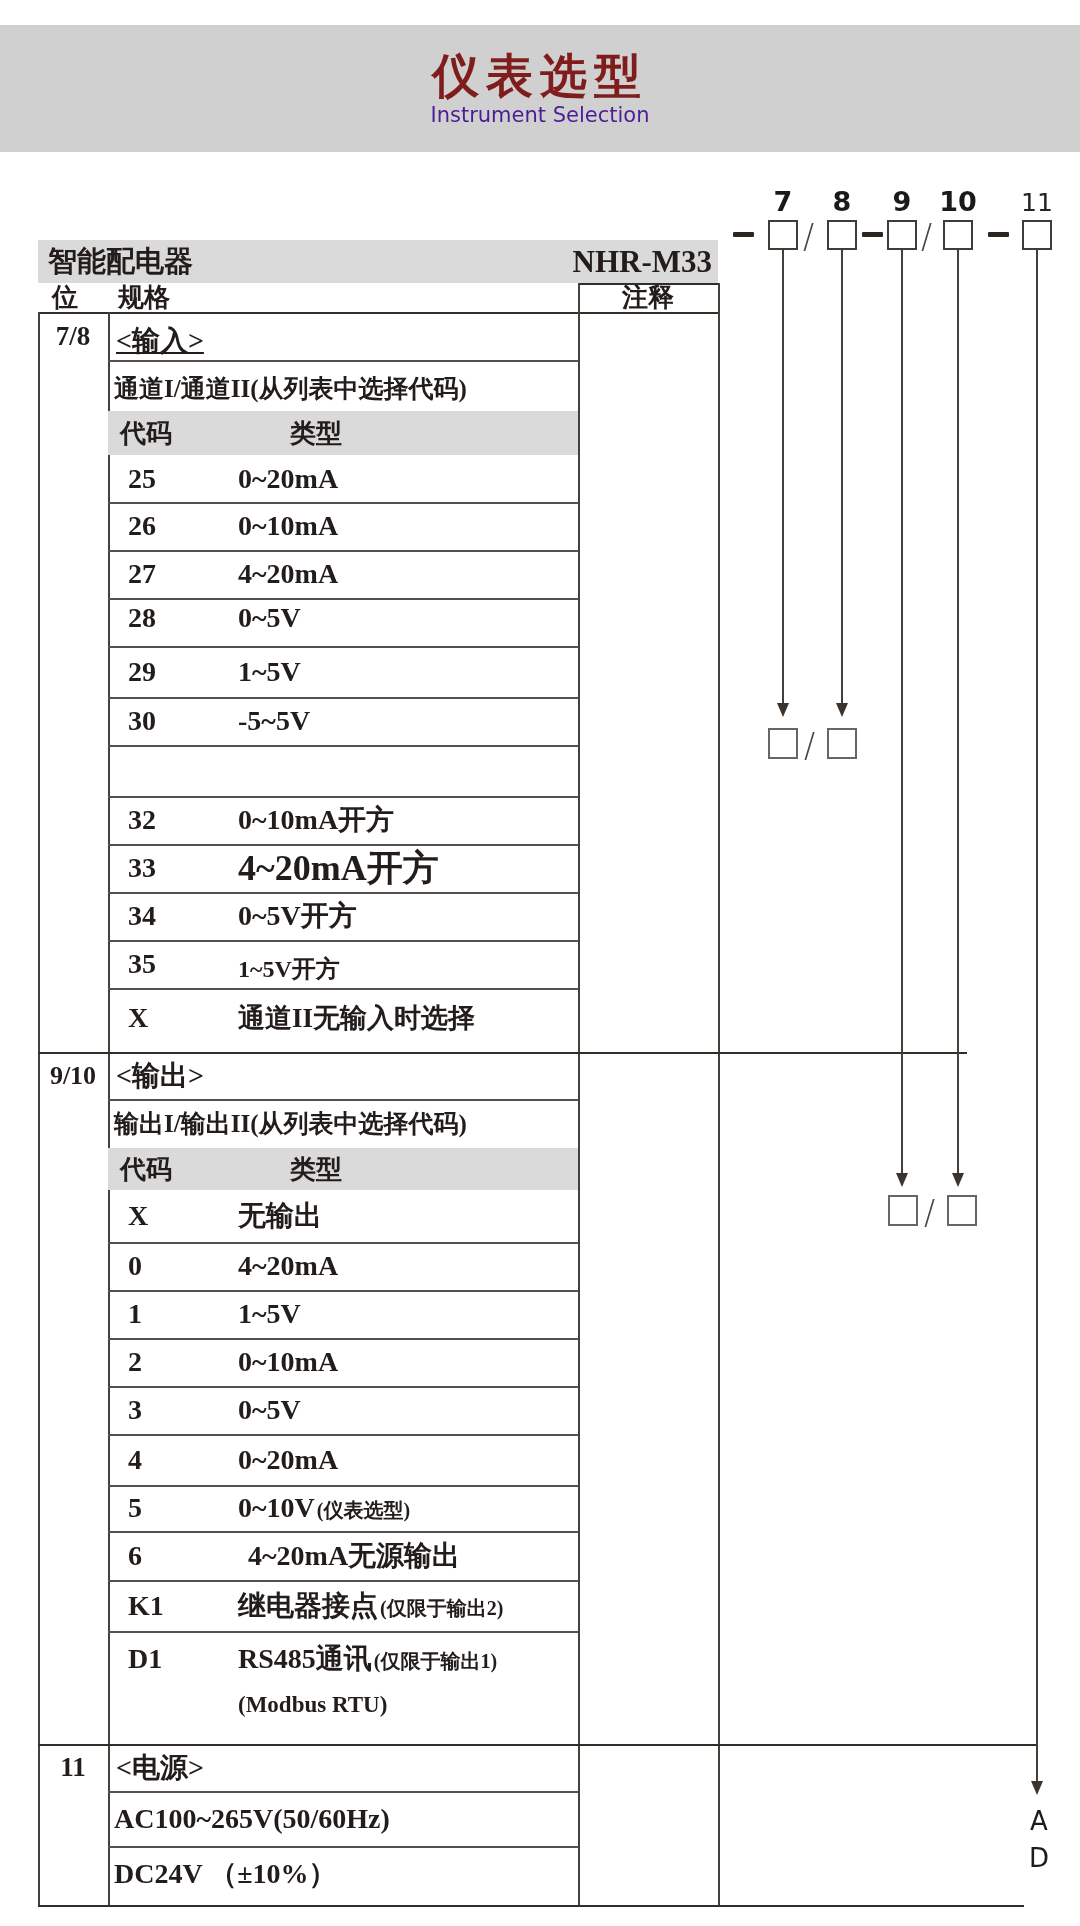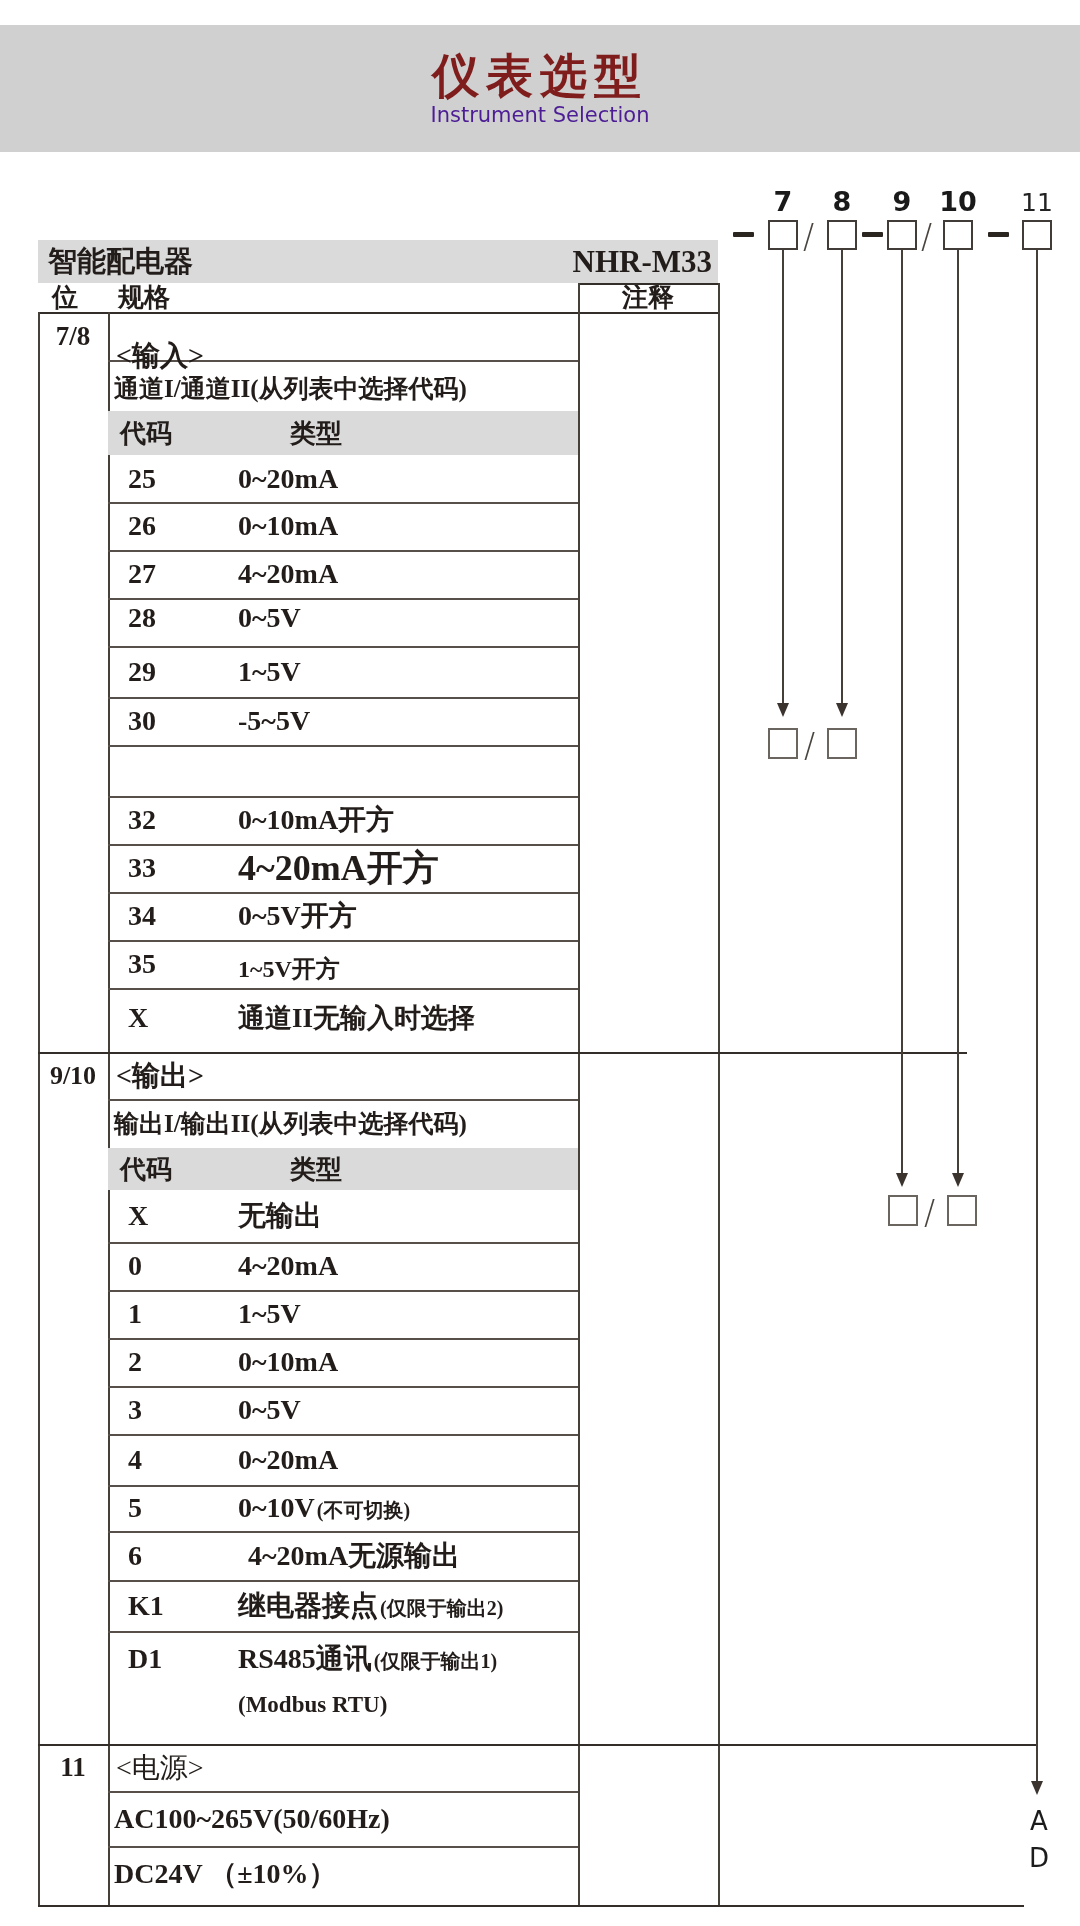--- a/index.html
+++ b/index.html
@@ -89,21 +89,21 @@
   <div class="hl" style="left:108px;top:1580px;width:470px;"></div>
   <div class="hl" style="left:108px;top:1631px;width:470px;"></div>
 
   <div class="hl" style="left:108px;top:1791px;width:470px;"></div>
   <div class="hl" style="left:108px;top:1846px;width:470px;"></div>
 
   <div class="band" style="left:108px;top:411px;width:470px;height:44px;"></div>
   <div class="band" style="left:108px;top:1148px;width:470px;height:42px;"></div>
 
   <div class="flexrow" style="left:38px;top:312px;width:70px;height:48px;justify-content:center;font-size:27px;font-weight:bold;">7/8</div>
-  <div class="flexrow" style="left:116px;top:332px;height:48px;font-size:28px;font-weight:bold;">&lt;输入&gt;</div>
+  <div class="flexrow" style="left:116px;top:317px;height:48px;font-size:28px;font-weight:bold;text-decoration:underline;">&lt;输入&gt;</div>
   <div class="flexrow" style="left:114px;top:360px;height:56px;font-size:25px;font-weight:bold;">通道I/通道II(从列表中选择代码)</div>
   <div class="flexrow" style="left:38px;top:411px;width:540px;height:44px;">
     <span class="code-cell" style="left:82px;font-size:26px;">代码</span>
     <span class="typewrap" style="left:252px;font-size:26px;">类型</span>
   </div>
 
   <div class="flexrow" style="left:38px;top:455px;width:540px;height:47px;">
     <span class="code-cell" style="font-size:28px;">25</span>
     <span class="typewrap" style="font-size:28px;">0~20mA</span>
   </div>
@@ -175,38 +175,38 @@
   <div class="flexrow" style="left:38px;top:1386px;width:540px;height:48px;">
     <span class="code-cell" style="font-size:28px;">3</span>
     <span class="typewrap" style="font-size:28px;">0~5V</span>
   </div>
   <div class="flexrow" style="left:38px;top:1434px;width:540px;height:51px;">
     <span class="code-cell" style="font-size:28px;">4</span>
     <span class="typewrap" style="font-size:28px;">0~20mA</span>
   </div>
   <div class="flexrow" style="left:38px;top:1485px;width:540px;height:46px;">
     <span class="code-cell" style="font-size:28px;">5</span>
-    <span class="typewrap" style="font-size:28px;"><span>0~10V</span><span class="note-sm" style="margin-left:2px;">(不可切换)</span></span>
+    <span class="typewrap" style="font-size:28px;"><span>0~10V</span><span class="note-sm" style="margin-left:2px;">(仪表选型)</span></span>
   </div>
   <div class="flexrow" style="left:38px;top:1531px;width:540px;height:49px;">
     <span class="code-cell" style="font-size:28px;">6</span>
     <span class="typewrap" style="left:210px;font-size:28px;">4~20mA无源输出</span>
   </div>
   <div class="flexrow" style="left:38px;top:1580px;width:540px;height:51px;padding-left:44px;">
     <span class="code-cell" style="font-size:28px;">K1</span>
     <span class="typewrap" style="font-size:28px;"><span>继电器接点</span><span class="note-sm" style="margin-left:2px;">(仅限于输出2)</span></span>
   </div>
   <div class="flexrow" style="left:38px;top:1631px;width:540px;height:56px;">
     <span class="code-cell" style="font-size:28px;">D1</span>
     <span class="typewrap" style="font-size:28px;"><span>RS485通讯</span><span class="note-sm" style="margin-left:2px;">(仅限于输出1)</span></span>
   </div>
   <div class="txt" style="left:238px;top:1692px;font-size:23px;">(Modbus RTU)</div>
 
   <div class="flexrow" style="left:38px;top:1744px;width:70px;height:47px;justify-content:center;font-size:27px;font-weight:bold;">11</div>
-  <div class="flexrow" style="left:116px;top:1744px;height:47px;font-size:28px;font-weight:normal;text-align:right;">&lt;电源&gt;</div>
+  <div class="flexrow" style="left:116px;top:1744px;height:47px;font-size:28px;font-weight:bold;text-align:right;">&lt;电源&gt;</div>
   <div class="flexrow" style="left:114px;top:1791px;height:55px;font-size:28px;font-weight:bold;">AC100~265V(50/60Hz)</div>
   <div class="flexrow" style="left:114px;top:1846px;height:55px;font-size:28px;font-weight:bold;">DC24V （±10%）</div>
 
   <div class="digit" style="left:761px;top:186px;">7</div>
   <div class="digit" style="left:820px;top:186px;">8</div>
   <div class="digit" style="left:880px;top:186px;">9</div>
   <div class="digit" style="left:936px;top:186px;">10</div>
   <div class="digit thin" style="left:1015px;top:188px;">11</div>
 
   <div class="dash" style="left:733px;top:232px;"></div>

